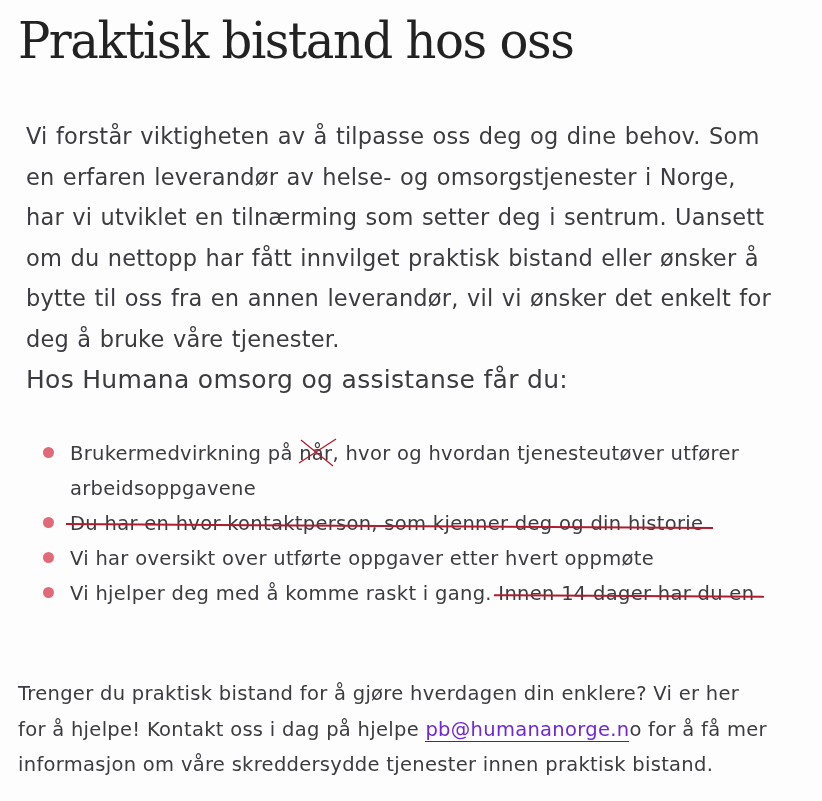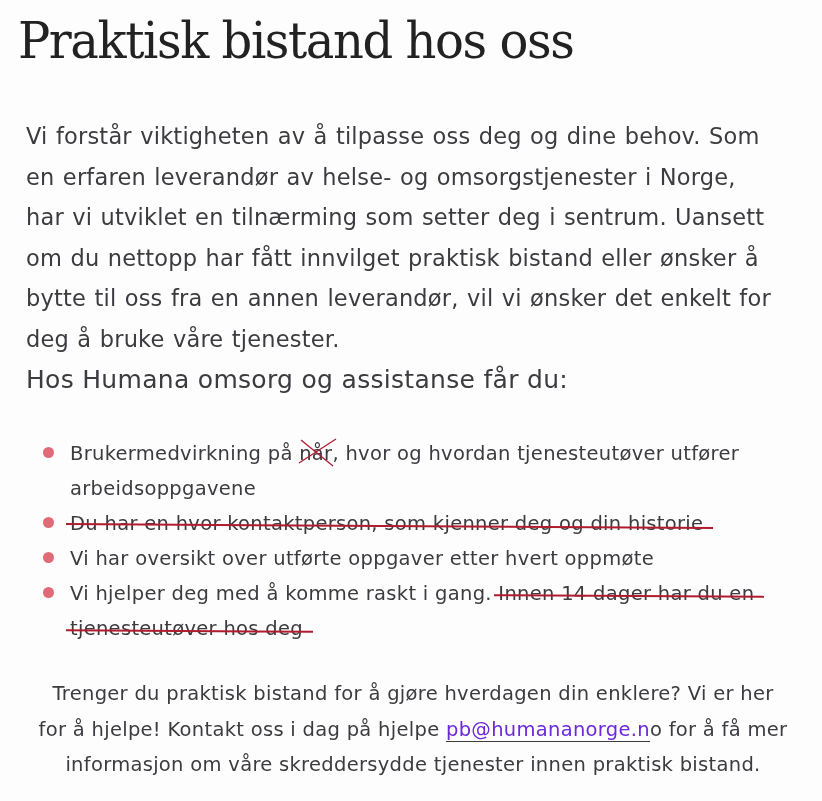--- a/index.html
+++ b/index.html
@@ -111,21 +111,20 @@
     }
     .outro {
       position: absolute;
       top: 676px;
       left: 0;
       width: 790px;
       margin: 0;
       font-size: 19.5px;
       line-height: 35.5px;
       letter-spacing: 0.3px;
-      text-align: center;
     }
     .outro .ln { display: block; white-space: nowrap; }
     a.email {
       color: #6d28d9;
       text-decoration: none;
       border-bottom: 1.5px solid #3b3b40;
     }
   </style>
 </head>
 <body>
@@ -157,21 +156,20 @@
       <span class="bullet"></span>
       <span class="ln"><span class="strike">Du har en hvor kontaktperson, som kjenner deg og din historie</span></span>
     </li>
     <li>
       <span class="bullet"></span>
       <span class="ln">Vi har oversikt over utførte oppgaver etter hvert oppmøte</span>
     </li>
     <li>
       <span class="bullet"></span>
       <span class="ln"><span>Vi hjelper deg med å komme raskt i gang. </span><span class="strike">Innen 14 dager har du en</span></span>
-      <span class="ln"><span class="strike">tjenesteutøver hos deg</span></span>
     </li>
   </ul>
 
   <p class="outro">
     <span class="ln">Trenger du praktisk bistand for å gjøre hverdagen din enklere? Vi er her</span>
     <span class="ln"><span>for å hjelpe! Kontakt oss i dag på hjelpe </span><a class="email" href="#"><span>pb@humananorge.n</span></a><span>o</span><span> for å få mer</span></span>
     <span class="ln">informasjon om våre skreddersydde tjenester innen praktisk bistand.</span>
   </p>
 </div>
 

